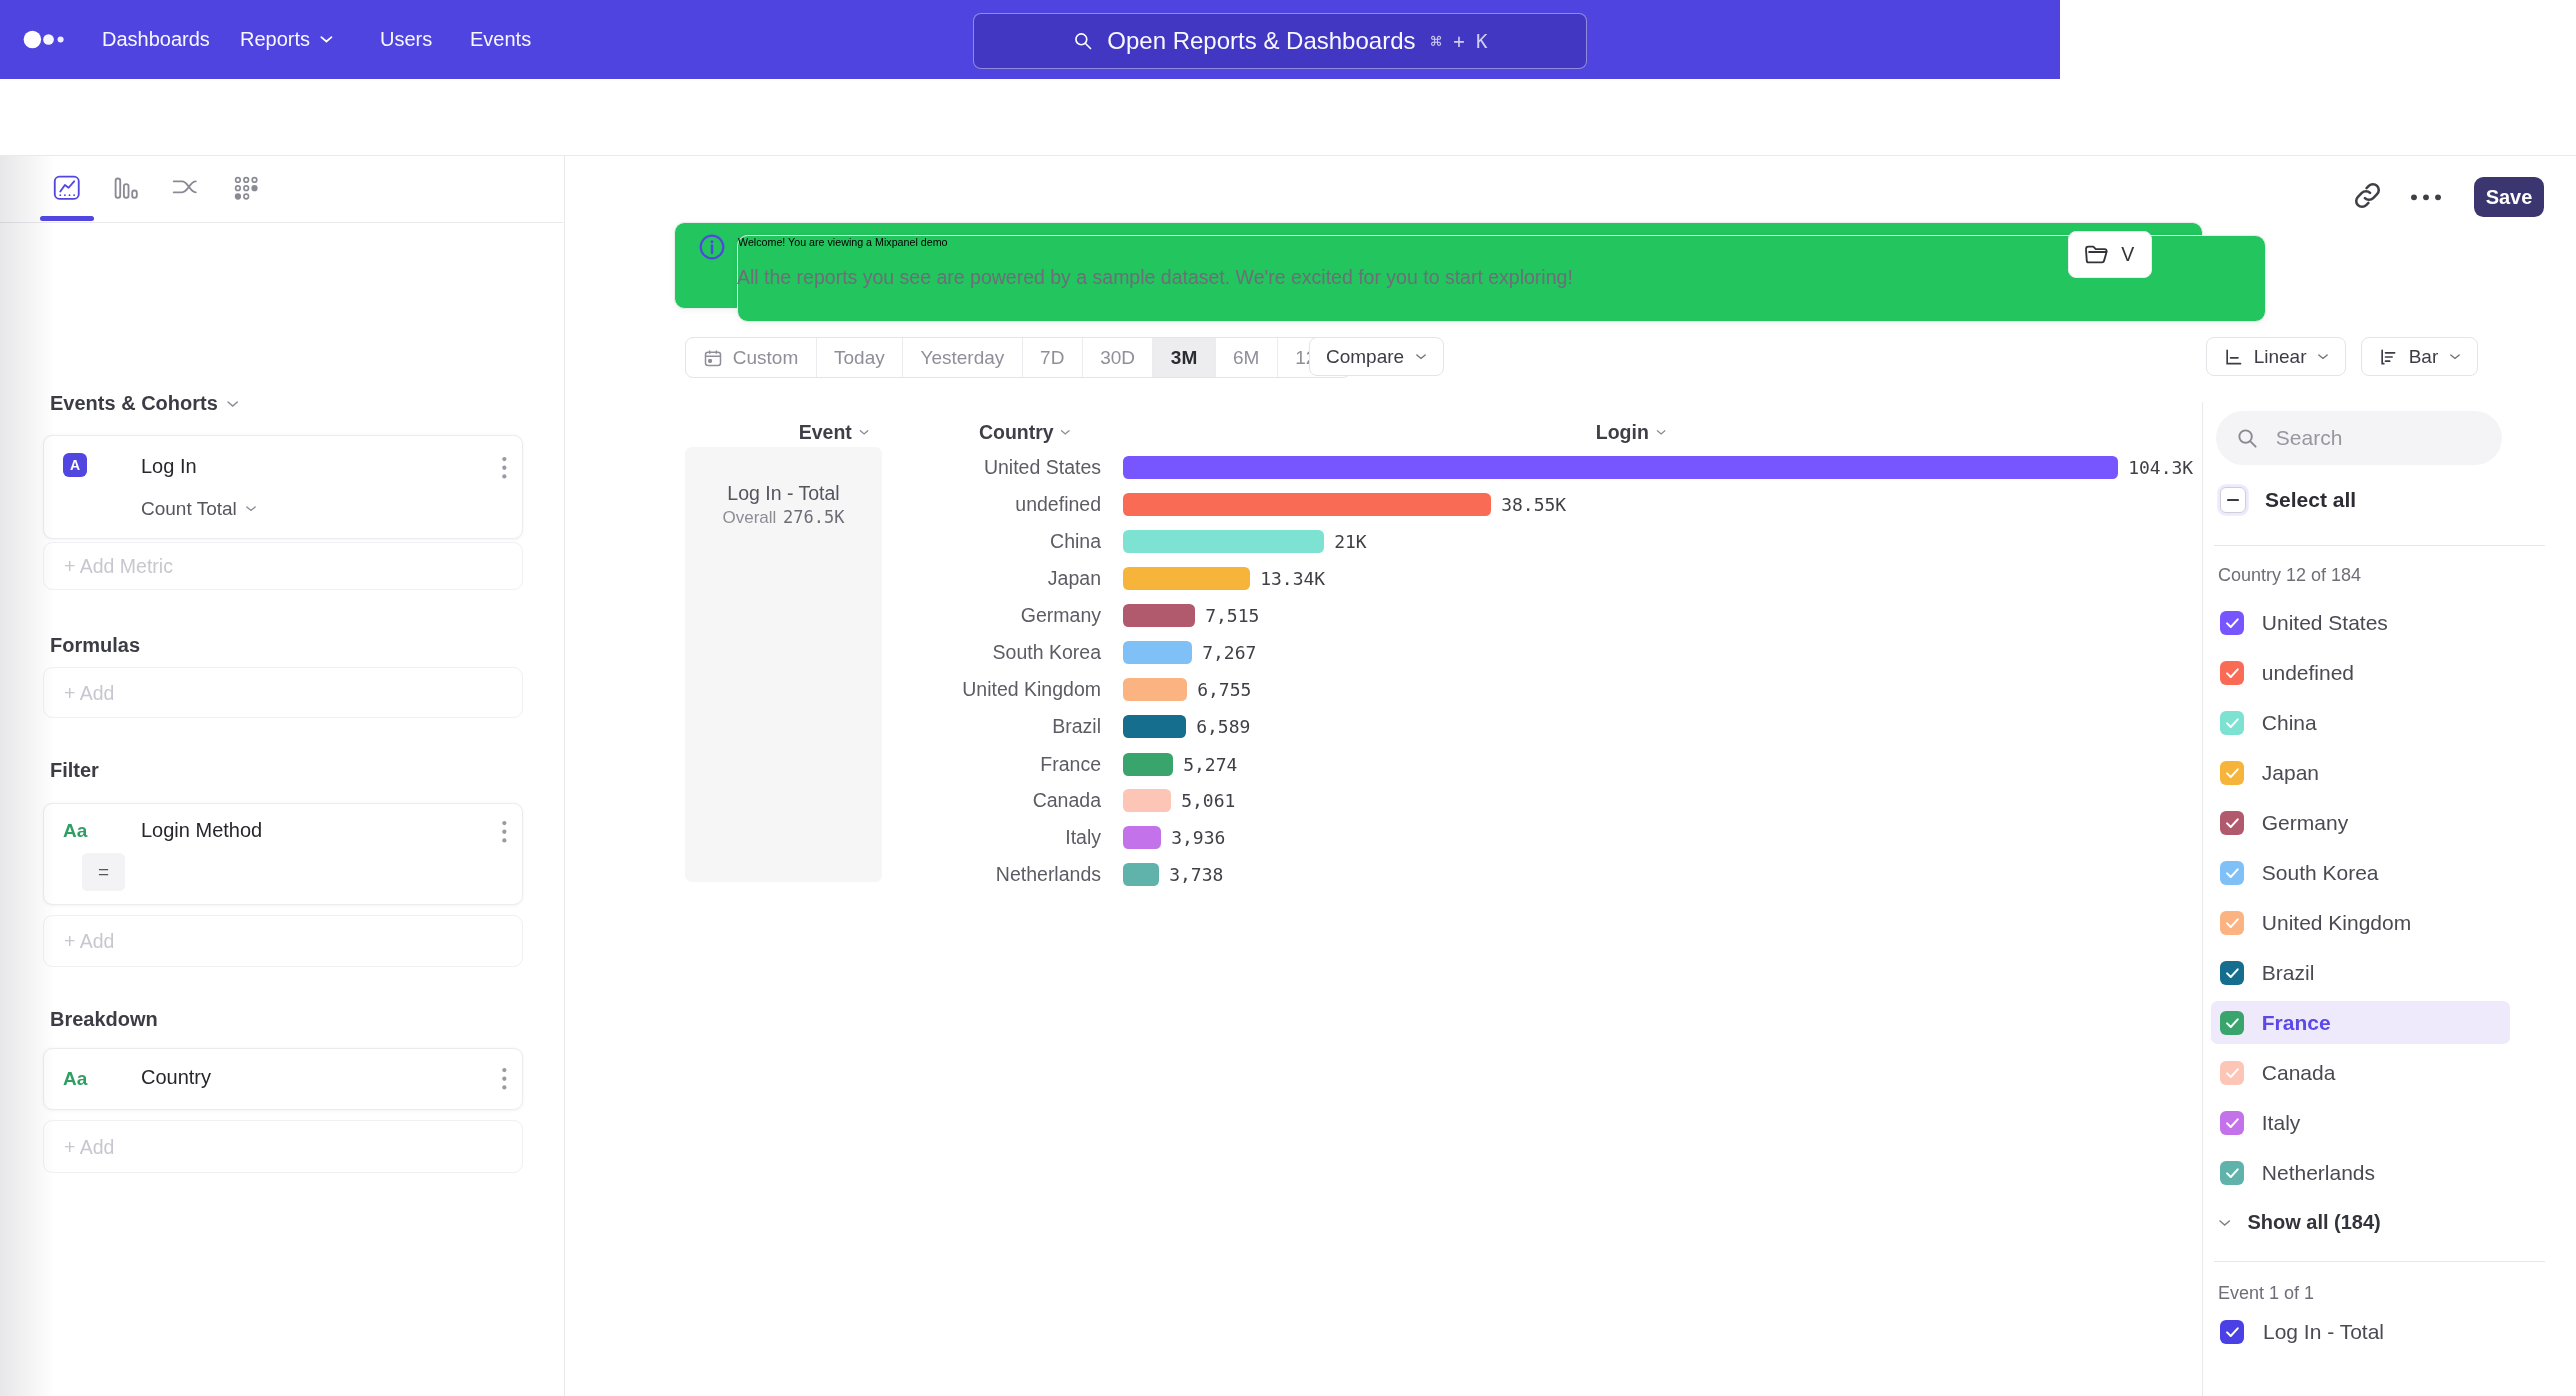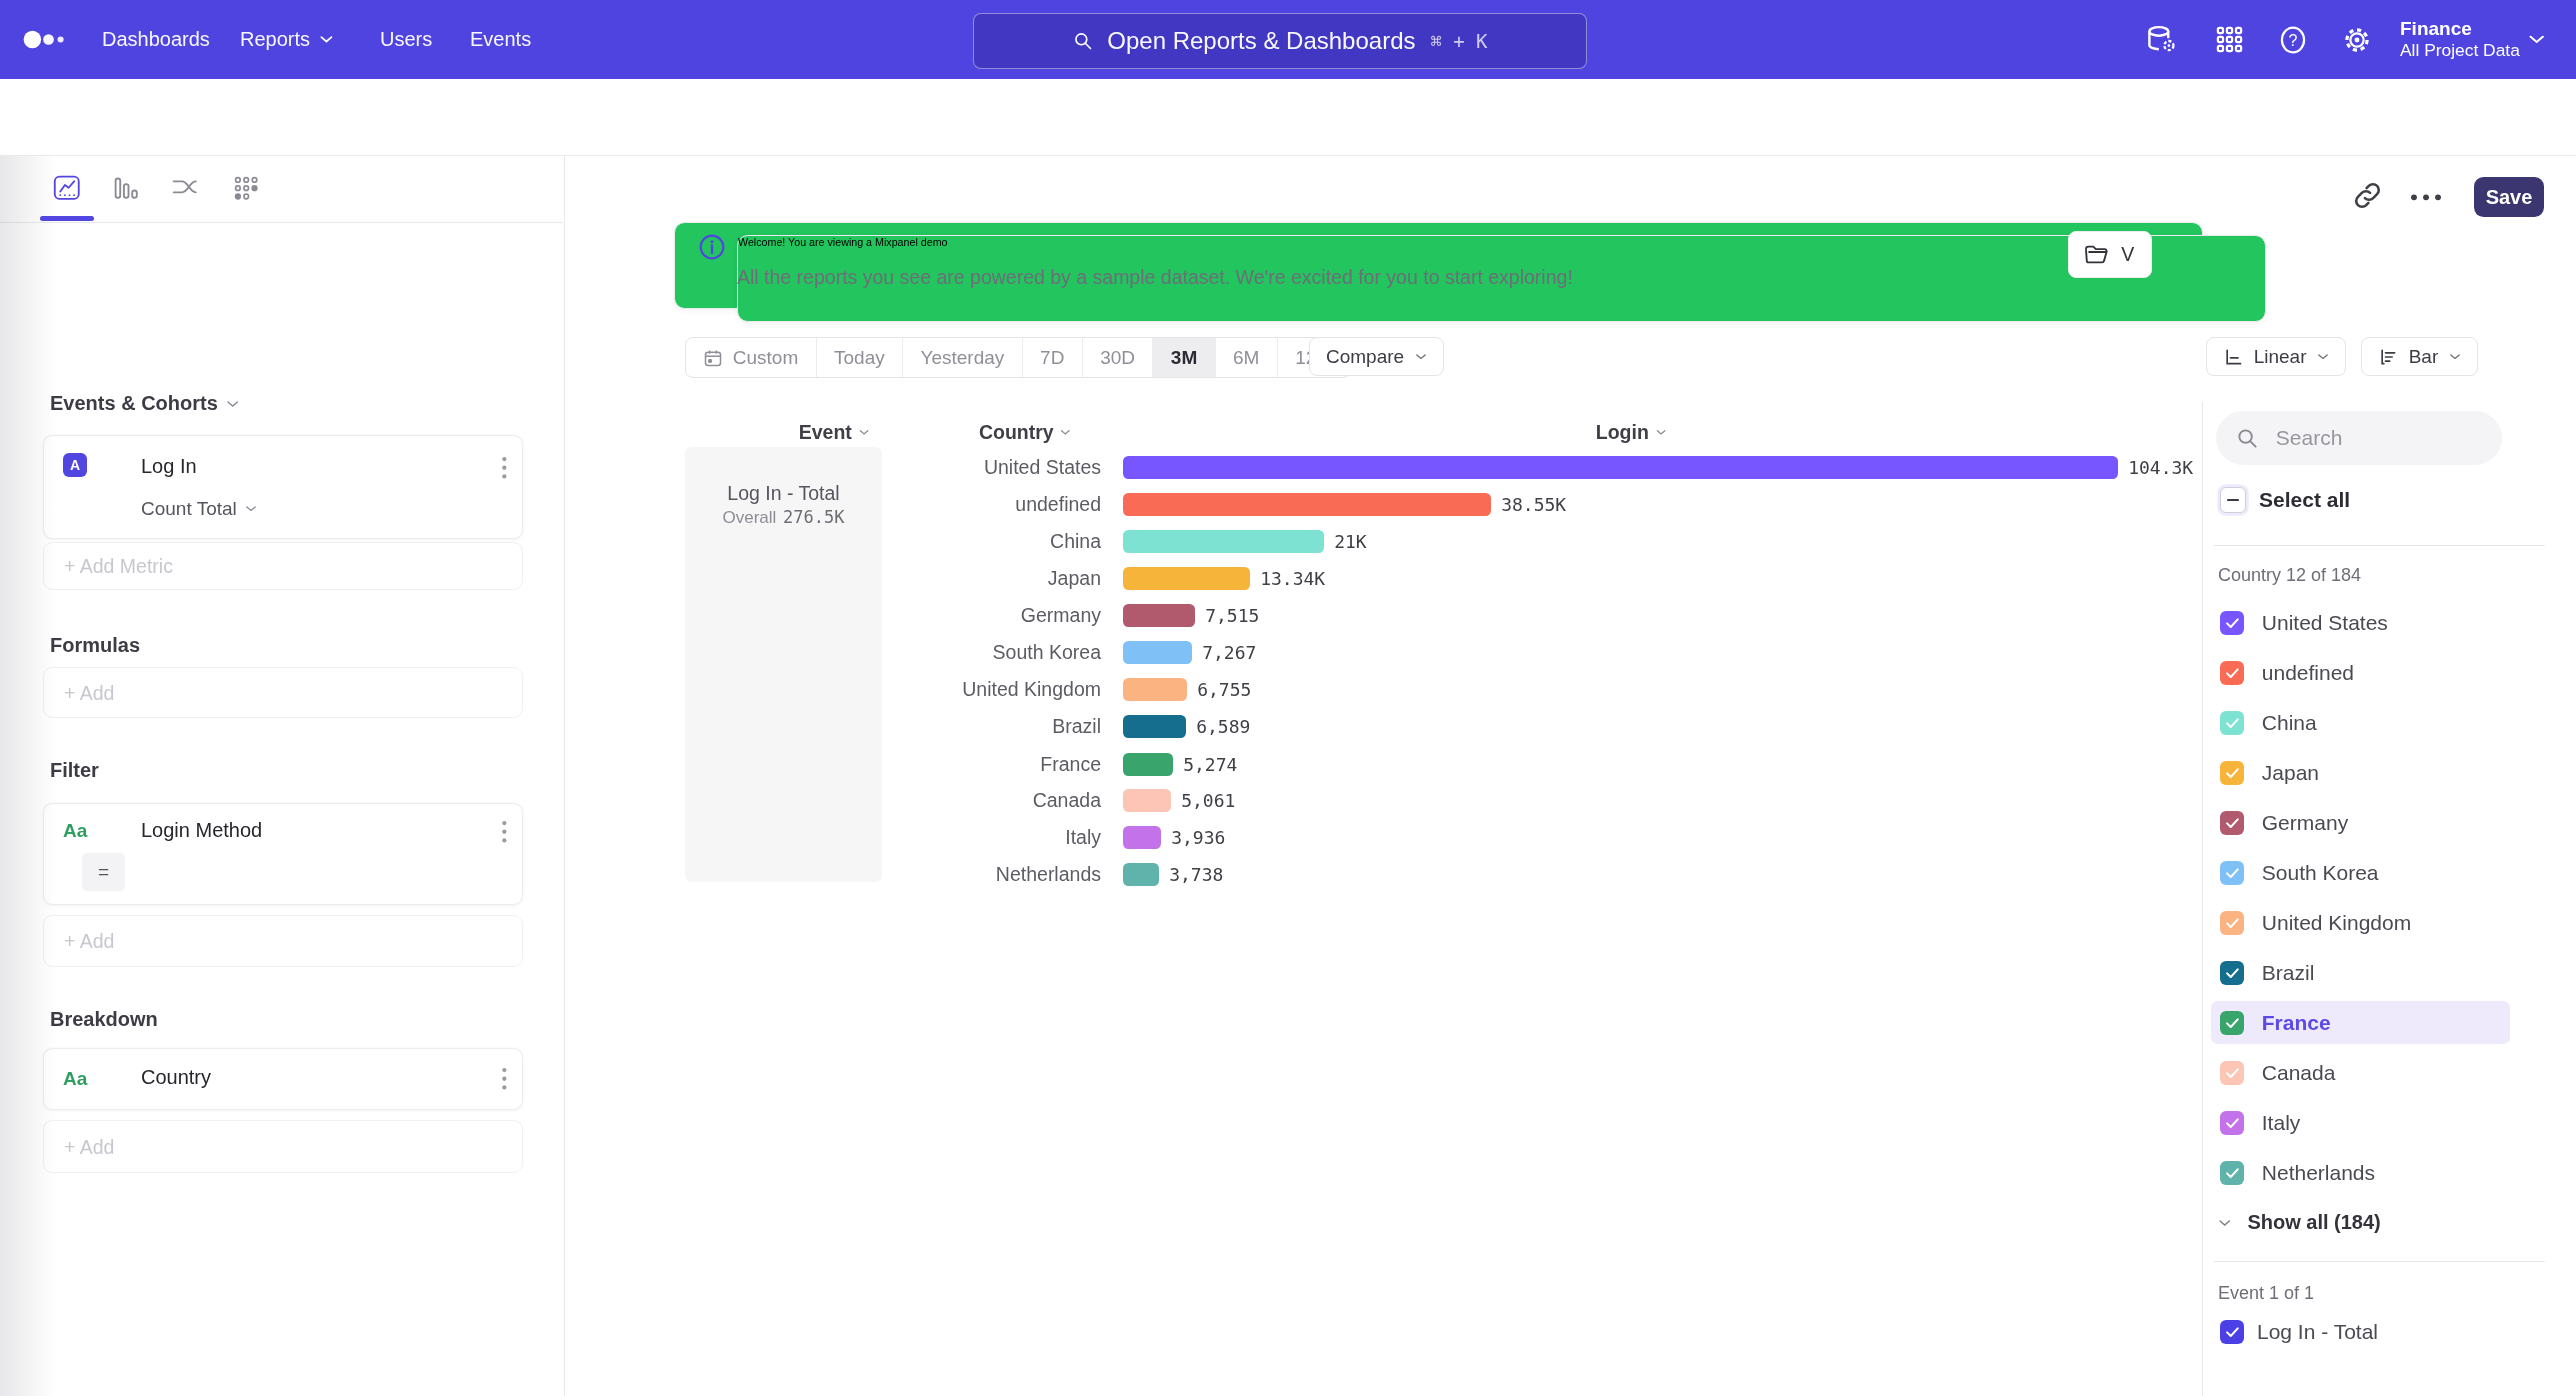--- a/index.html
+++ b/index.html
@@ -2,21 +2,21 @@
 <html style="font-size:10.7px"><head>
 <meta charset="utf-8">
 <style>
   html,body{margin:0;padding:0;background:#fff;width:2576px;height:1397px;overflow:hidden;
     font-family:"Liberation Sans",sans-serif;-webkit-font-smoothing:antialiased;}
   #app{position:relative;width:2576px;height:1397px;background:#fff;}
   .ab{position:absolute;}
   svg{display:block;}
 
   
-  .topnav{left:0;top:0;width:2576px;height:79px;background:#4f44e0;display:flex;align-items:center;}
+  .topnav{left:0;top:0;width:2060px;height:79px;background:#4f44e0;display:flex;align-items:center;}
   .nav-item{position:absolute;top:0;height:79px;display:flex;align-items:center;gap:9.4px;
     color:rgba(255,255,255,.96);font-size:20px;font-weight:500;cursor:pointer;}
   .nav-pill{position:absolute;left:973px;top:13.4px;width:612px;height:54px;border-radius:8px;
     background:rgba(10,0,60,.18);border:1px solid rgba(255,255,255,.42);
     display:flex;align-items:center;justify-content:center;gap:14.8px;color:#fff;}
   .nav-pill .ph{font-size:24px;color:rgba(255,255,255,.97);}
   .nav-pill .kbd{font-size:19px;color:rgba(255,255,255,.75);font-family:"DejaVu Sans Mono",monospace;}
   .nav-ico{position:absolute;top:0;height:79px;display:flex;align-items:center;color:#fff;cursor:pointer;}
   .proj{position:absolute;left:2400px;top:0;height:79px;display:flex;flex-direction:column;justify-content:center;color:#fff;cursor:pointer;}
   .proj .p1{font-size:19px;font-weight:700;line-height:23px;}
@@ -84,21 +84,21 @@
 
   
   .rpanel{left:2202px;top:402px;width:374px;height:994px;background:#fff;border-left:0.7px solid #e9e9ec;}
   .fsearch{position:absolute;left:2216px;top:411px;width:286px;height:54px;background:#f4f4f6;border-radius:27px;
     display:flex;align-items:center;gap:14.8px;padding-left:20px;box-sizing:border-box;}
   .fsearch input{border:none;outline:none;background:transparent;font-size:21px;color:#3c3c44;width:201px;
     font-family:"Liberation Sans",sans-serif;}
   .fsearch input::placeholder{color:#97979f;}
   .cb{width:24px;height:24px;border-radius:6px;display:flex;align-items:center;justify-content:center;flex:none;}
   .cb.ind{background:#fff;border:1px solid #cfcfd8;box-shadow:0 0 0 2.7px #eceafc;}
-  .fprow-static{position:absolute;display:flex;align-items:center;gap:13px;cursor:pointer;}
+  .fprow-static{position:absolute;display:flex;align-items:center;gap:19px;cursor:pointer;}
   .fp-label{font-size:21px;color:#4a4a53;}
   .fp-label.strong{font-weight:600;color:#2c2c34;}
   .fdivider{position:absolute;left:2214px;width:331px;height:0.7px;background:#e7e7ea;}
   .fsect{position:absolute;left:2218px;font-size:18px;color:#6e6e78;}
   .fp-rows{left:2211px;top:601px;width:309px;height:604px;}
   .fp-row{position:absolute;left:0;width:299px;height:43px;display:flex;align-items:center;gap:17.4px;
     padding-left:9.4px;border-radius:6.7px;cursor:pointer;box-sizing:border-box;}
   .fp-row.hl{background:#eeeafb;}
   .fp-row.hl .fp-label{color:#5b49e8;font-weight:600;}
   .showall{position:absolute;left:2218px;top:1201px;width:295px;height:43px;display:flex;align-items:center;gap:16px;cursor:pointer;}

